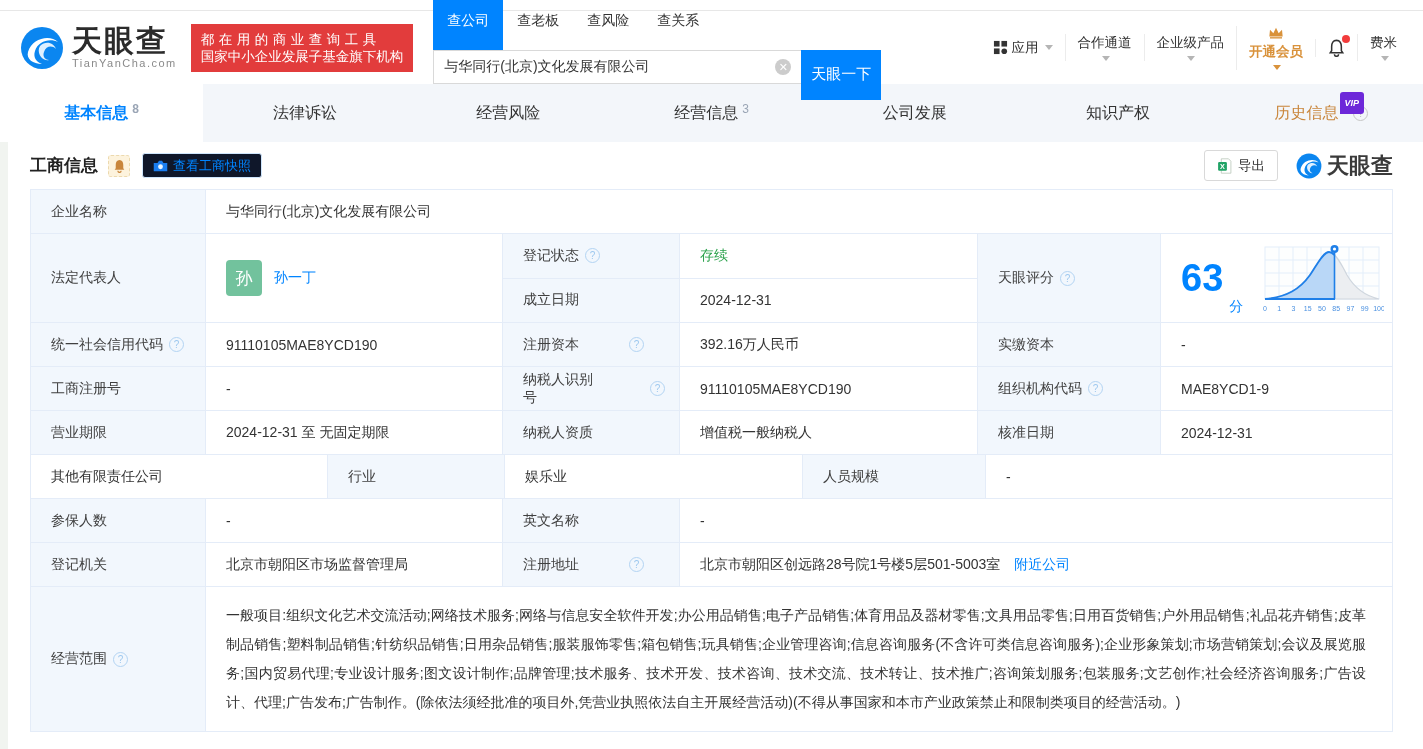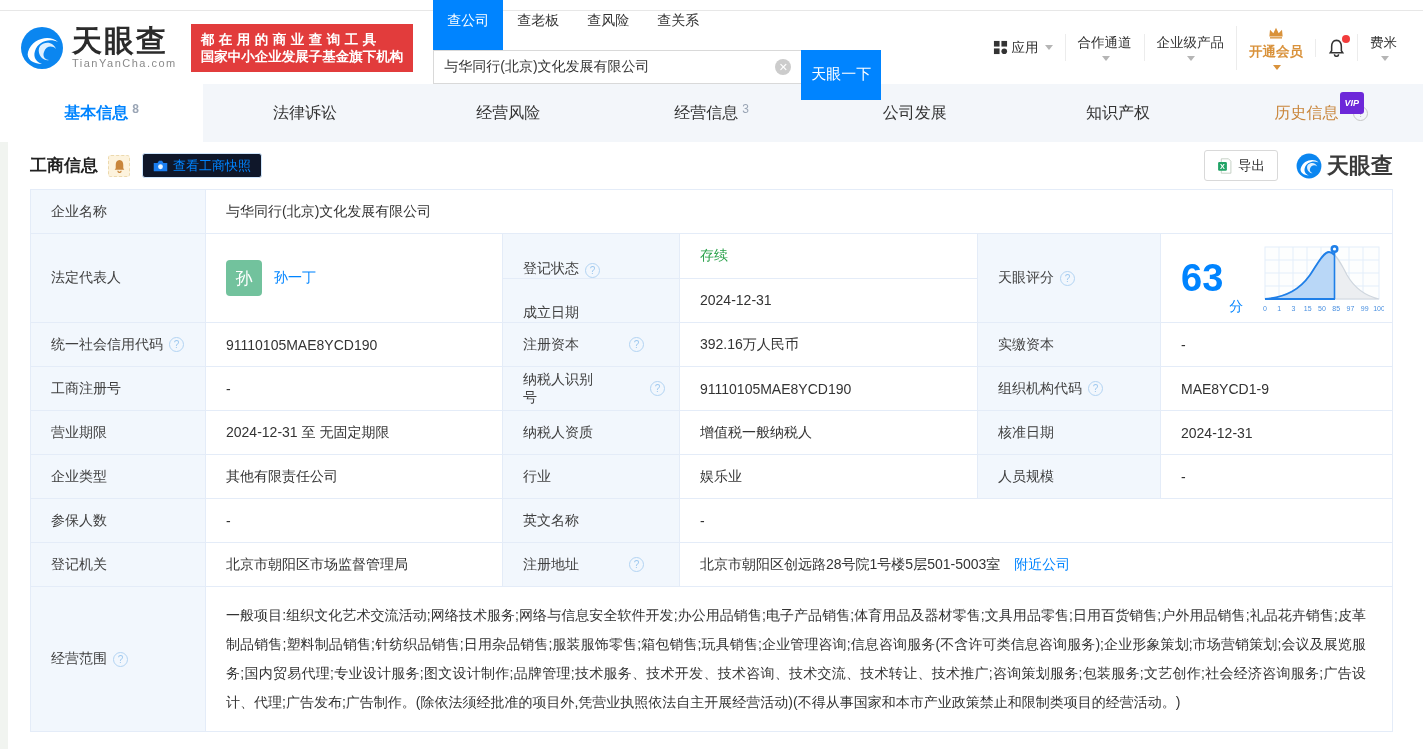--- a/index.html
+++ b/index.html
@@ -8,21 +8,21 @@
   }
   *{box-sizing:border-box;margin:0;padding:0;}
   body{width:1423px;height:749px;overflow:hidden;background:#fff;
        font-family:"Liberation Sans","DejaVu Sans",sans-serif;color:var(--txt);font-size:14px;}
   .topline{height:11px;border-bottom:1px solid #e7e7e7;}
   
   .hdr{height:73px;display:flex;align-items:center;padding:0 14px 0 20px;position:relative;}
   .logo{display:flex;align-items:center;gap:8px;}
   .logo .brand{font-size:30px;font-weight:bold;color:#2b2b2b;letter-spacing:2px;line-height:30px;}
   .logo .domain{font-size:11px;color:#8a8a8a;letter-spacing:1.5px;margin-top:1px;}
-  .slogan{background:var(--red);color:#fff;margin-left:14px;padding:7px 10px;font-weight:bold;font-size:13.5px;line-height:17px;white-space:nowrap;}
+  .slogan{background:var(--red);color:#fff;margin-left:14px;padding:7px 10px;font-weight:normal;font-size:13.5px;line-height:17px;white-space:nowrap;}
   .slogan .l1{letter-spacing:4.5px;}
   .search-block{margin-left:20px;position:relative;top:-2px;}
   .search-tabs{display:flex;align-items:flex-end;gap:0;margin-bottom:0;}
   .stab{font-size:14px;color:#333;padding:20px 14px;cursor:pointer;}
   .stab.active{background:var(--blue);color:#fff;}
   .search-row{display:flex;}
   .search-input{width:368px;height:34px;border:1px solid #d9d9d9;border-right:none;display:flex;align-items:center;padding:0 10px;background:#fff;}
   .search-input input{border:none;outline:none;flex:1;font-size:14px;color:#333;font-family:inherit;background:transparent;}
   .clear-icon{width:16px;height:16px;border-radius:50%;background:#ccc;color:#fff;font-size:11px;line-height:16px;text-align:center;cursor:pointer;}
   .go-btn{width:80px;height:50px;background:var(--blue);color:#ffffff;border:none;font-size:15px;cursor:pointer;font-family:inherit;}
@@ -55,21 +55,21 @@
   .biz-table{margin:0 30px;border:1px solid var(--bd);border-bottom:none;}
   .row{display:flex;}
   .cell{border-right:1px solid var(--bd);border-bottom:1px solid var(--bd);display:flex;align-items:center;padding:0 14px 0 20px;min-height:44px;}
   .cell.last{border-right:none;}
   .lbl{background:var(--lblbg);color:#404040;}
   .val{background:#fff;}
   .c-l1{width:175px;} .c-v1{width:297px;} .c-l2{width:177px;gap:44px;} .c-v2{width:298px;} .c-l3{width:183px;} .c-v3{flex:1;}
   .h44{height:44px;} .h89{height:89px;}
   .mid-col{width:475px;display:flex;flex-direction:column;}
   .subrow{display:flex;flex:1;}
-  .subrow .slbl{width:177px;align-items:flex-end;}
+  .subrow .slbl{width:177px;}
   .subrow .sval{flex:1;}
   .green{color:var(--green);}
   .link{color:var(--blue);cursor:pointer;text-decoration:none;}
   .avatar{width:36px;height:36px;border-radius:4px;background:#72c29d;color:#fff;font-size:17px;display:flex;align-items:center;justify-content:center;margin-right:12px;cursor:pointer;flex:0 0 auto;}
   .help{width:15px;height:15px;border:1px solid #b3d4f3;color:#9ec8ef;border-radius:50%;font-size:10px;line-height:13px;text-align:center;margin-left:6px;cursor:pointer;flex:0 0 auto;}
   .score-cell{gap:10px;padding-right:8px;}
   .score-num{font-size:38px;font-weight:bold;color:var(--blue);line-height:38px;}
   .score-unit{font-size:14px;color:var(--blue);align-self:flex-end;margin-bottom:6px;margin-left:-4px;}
   .score-chart{margin-left:auto;}
   .tick{font-size:7px;fill:#4a90e0;text-anchor:middle;font-family:"Liberation Sans",sans-serif;}
@@ -345,23 +345,20 @@
         <span>纳税人资质</span>
       </div>
     <div class="cell val c-v2">增值税一般纳税人</div>
     <div class="cell lbl c-l3">
         <span>核准日期</span>
       </div>
     <div class="cell val c-v3 last">2024-12-31</div>
   </div>
 
   <div class="row h44">
-    <div class="cell lbl c-l1">
-        <span>企业类型</span>
-      </div>
     <div class="cell val c-v1">其他有限责任公司</div>
     <div class="cell lbl c-l2">
         <span>行业</span>
       </div>
     <div class="cell val c-v2">娱乐业</div>
     <div class="cell lbl c-l3">
         <span>人员规模</span>
       </div>
     <div class="cell val c-v3 last">-</div>
   </div>

